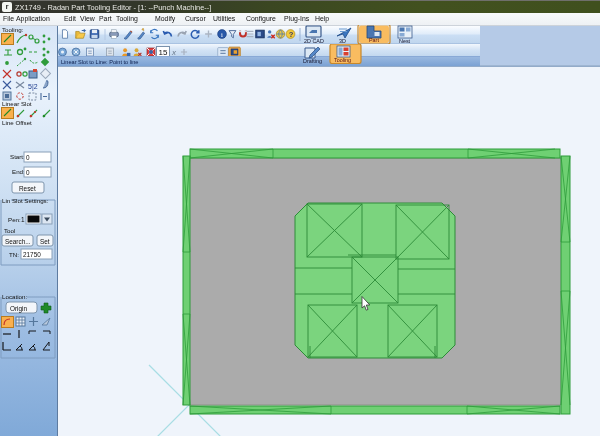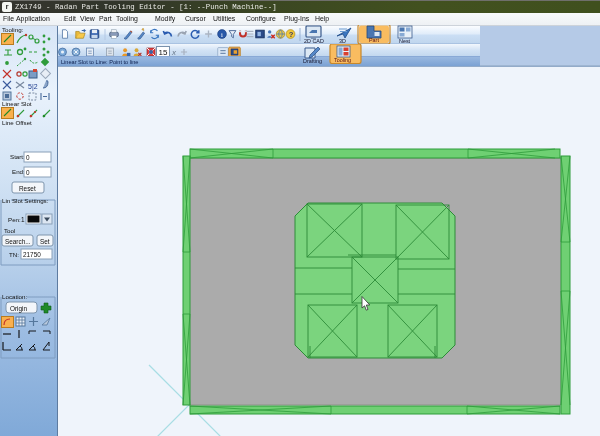--- a/index.html
+++ b/index.html
@@ -1,21 +1,21 @@
 <!DOCTYPE html>
 <html><head>
 <meta charset="utf-8">
 <style>
 html,body{margin:0;padding:0;}
 body{width:600px;height:436px;overflow:hidden;position:relative;
   font-family:"Liberation Sans",sans-serif;background:#eff4fb;}
 #titlebar{position:absolute;left:0;top:0;width:600px;height:13px;
   background:linear-gradient(to right,#35352f 0%,#31352a 20%,#3b4722 45%,#42511f 70%,#40501e 100%);
   border-top:1px solid #6f6f6b;box-sizing:border-box;}
-#titlebar .txt{position:absolute;left:15px;top:1.5px;font-size:7.4px;color:#e9e9e5;letter-spacing:0px;font-family:Liberation Mono, monospace;}
+#titlebar .txt{position:absolute;left:15px;top:1.5px;font-size:7.4px;color:#e9e9e5;letter-spacing:0px;}
 #appicon{position:absolute;left:2px;top:1px;width:10px;height:10px;background:#f4f6f2;border-radius:2px;
   font-size:8px;color:#333;text-align:center;line-height:10px;font-weight:bold;}
 #menubar{position:absolute;left:0;top:13px;width:600px;height:13px;
   background:linear-gradient(#f8fafb,#eef1f4);border-bottom:1px solid #cdd3da;box-sizing:border-box;}
 #menubar span{position:absolute;top:2px;font-size:6.9px;color:#141414;}
 #leftpanel{position:absolute;left:0;top:26px;width:58px;height:410px;
   background:linear-gradient(#d7e5f6 0%,#e9f2fc 16%,#d4e4f5 35%,#bcd3ec 55%,#9cbce2 75%,#80a9d8 100%);
   border-right:1px solid #5d7ba0;box-sizing:border-box;}
 #toolzone{position:absolute;left:58px;top:26px;width:542px;height:40px;
   background:linear-gradient(#ecf3fb,#c9dcf2 70%,#b9cfe9);}

